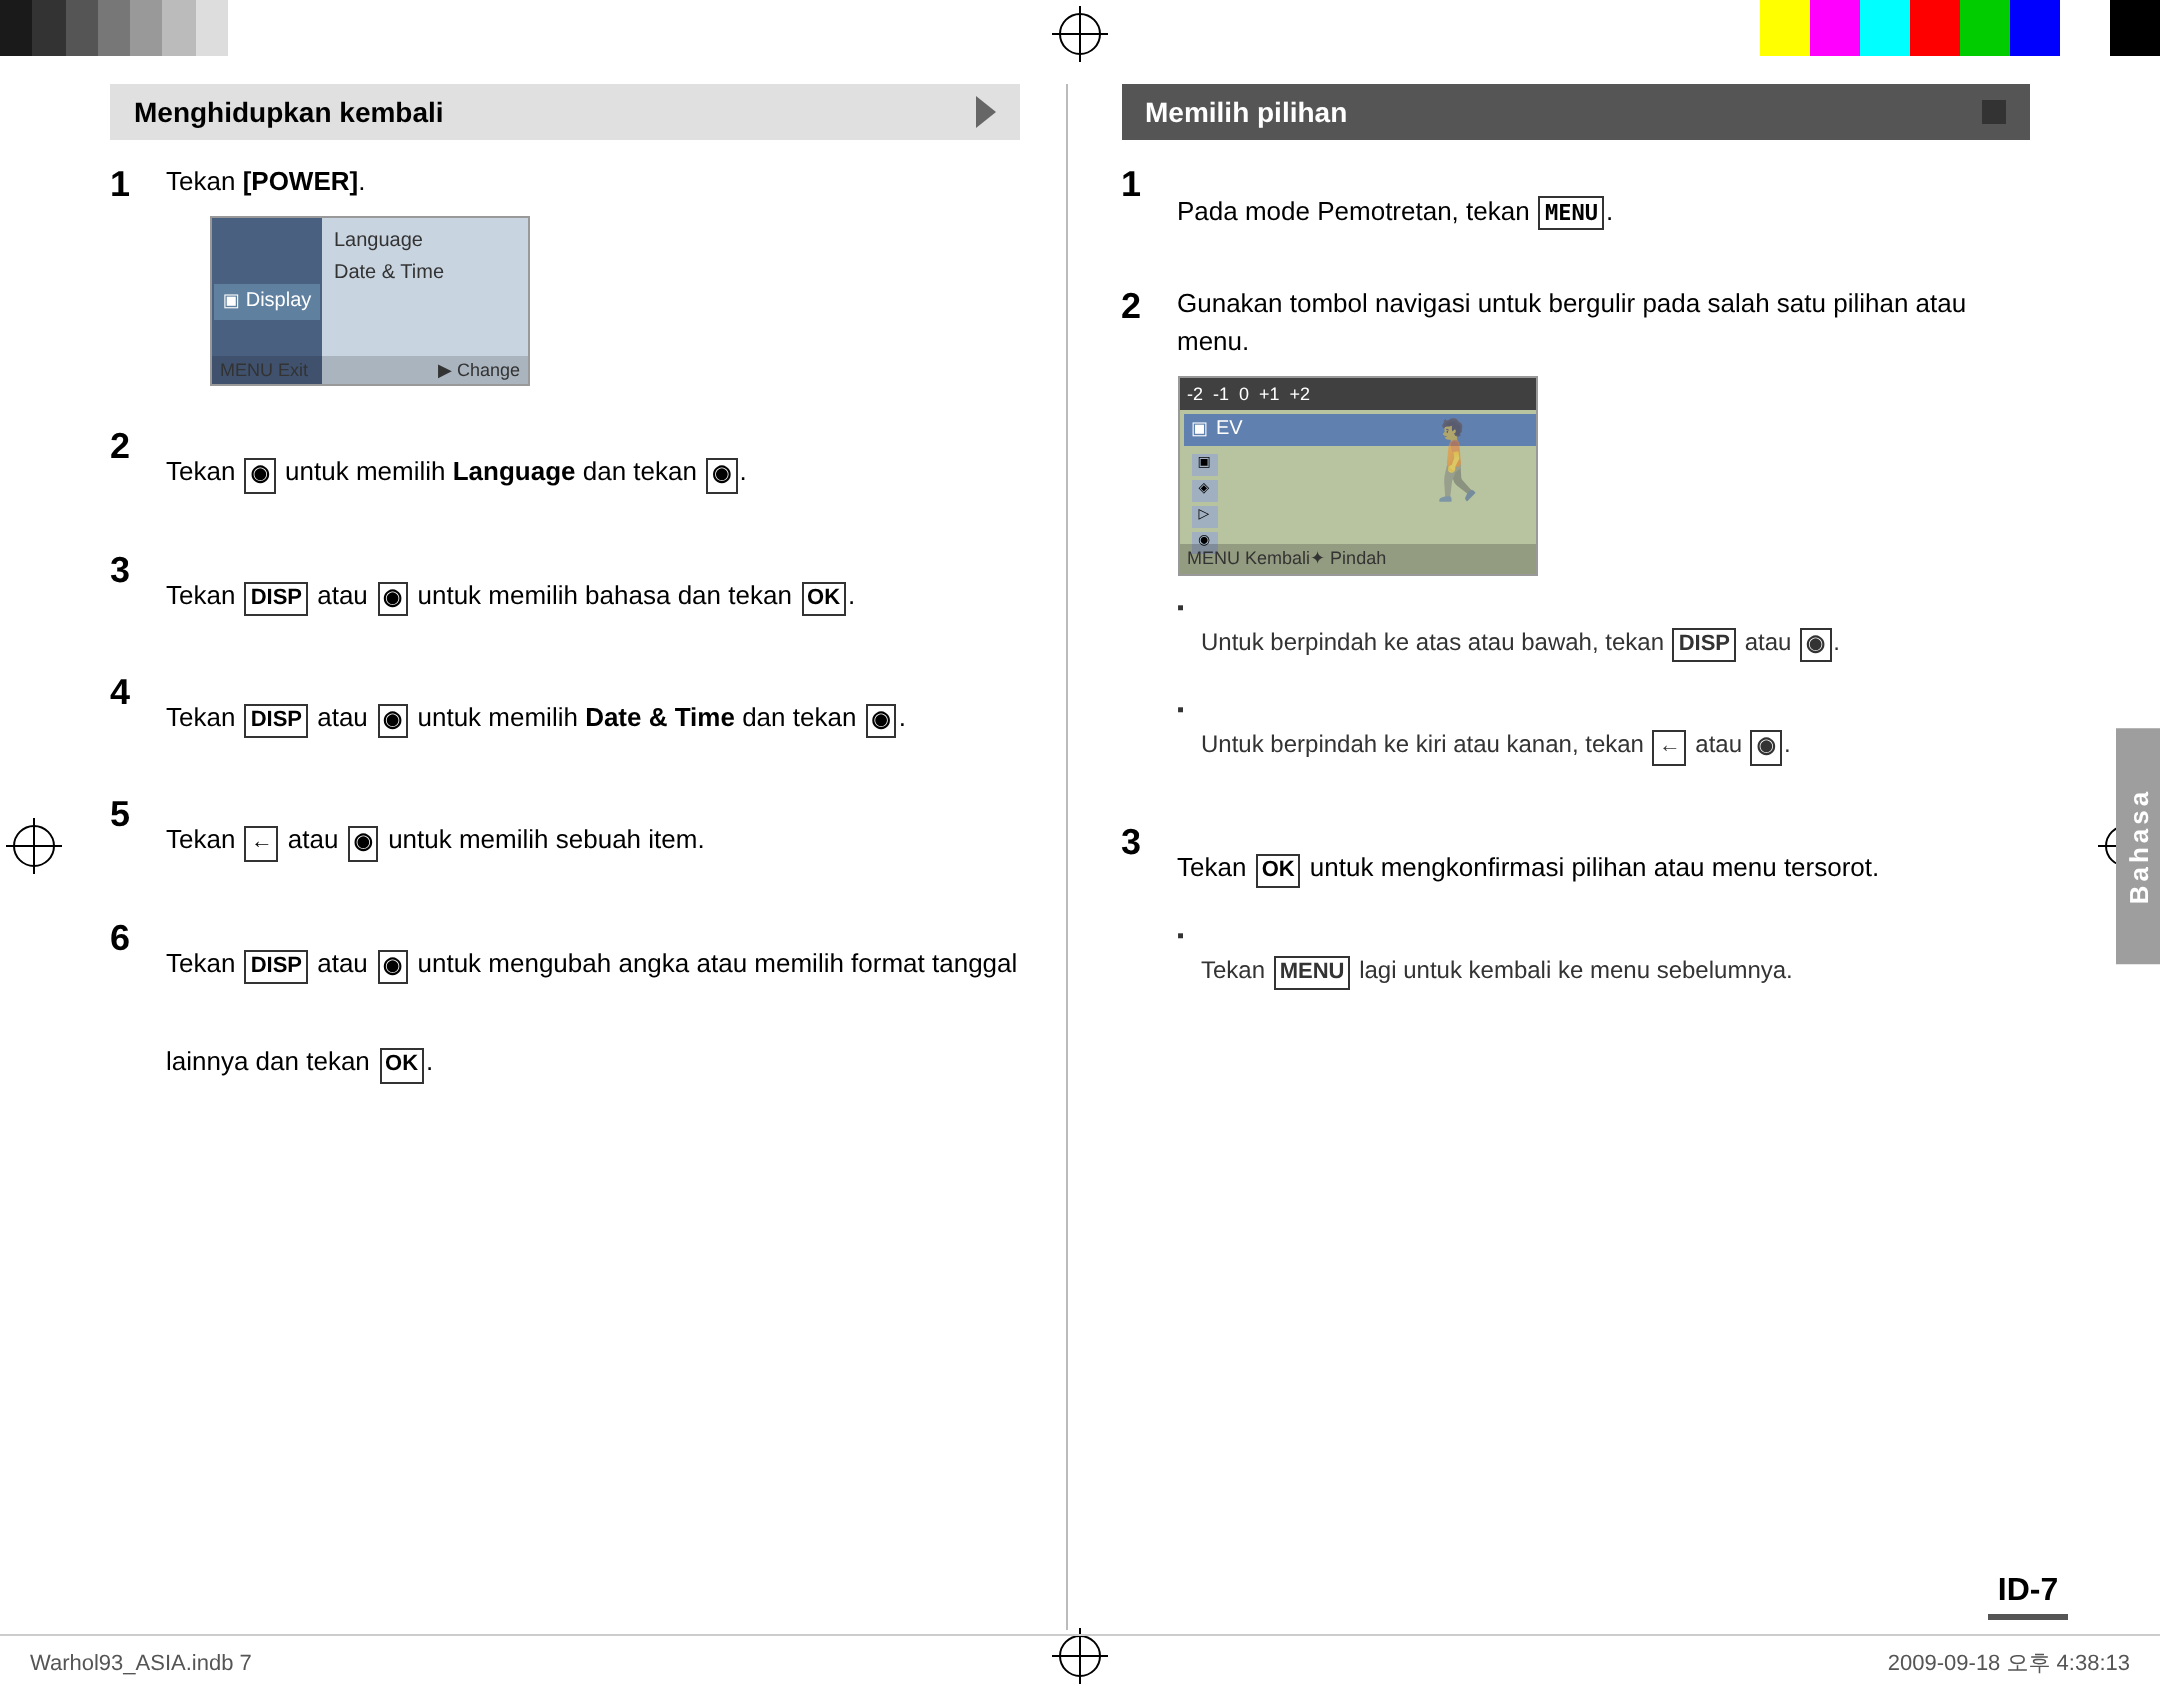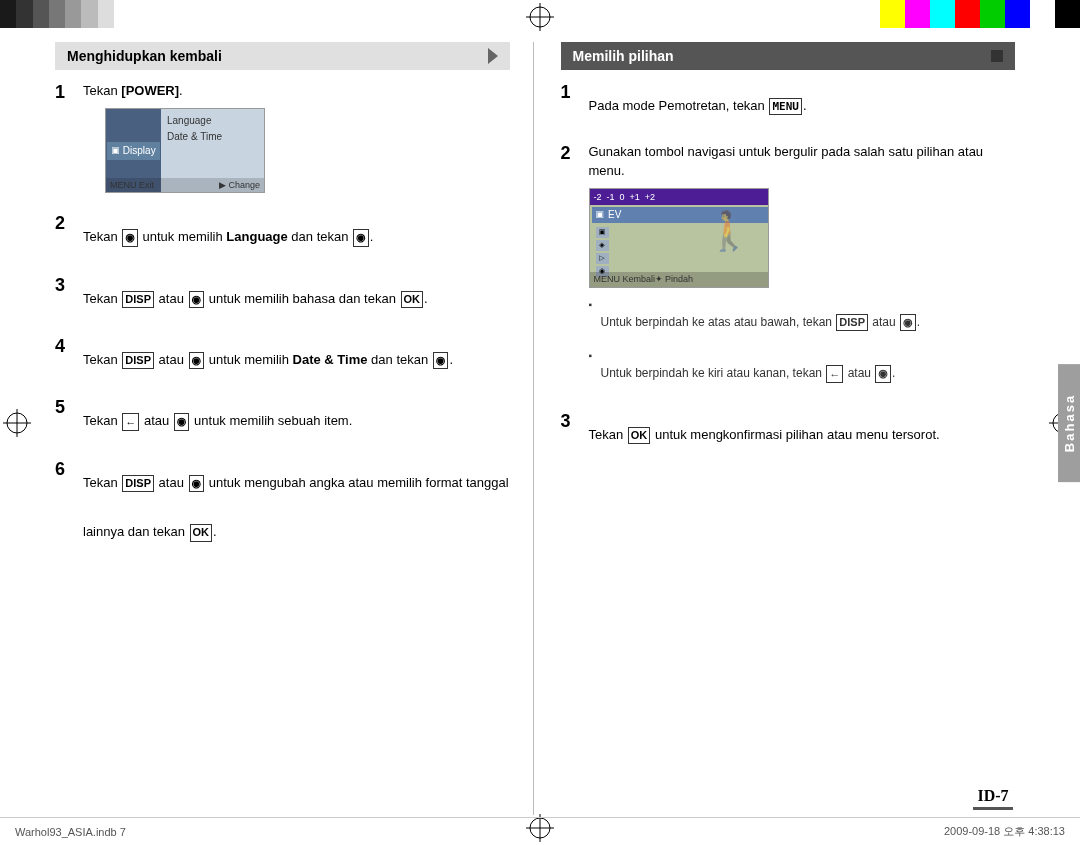--- a/index.html
+++ b/index.html
@@ -164,21 +164,21 @@
       border: 1px solid #999;
       width: 180px;
       height: 100px;
       margin: 8px 0 10px 0;
       background: #b8c4a0;
       position: relative;
       font-size: 10px;
     }
 
     .menu-lcd-top {
-      background: #4c1d95;
+      background: #404040;
       color: white;
       padding: 2px 4px;
       font-size: 10px;
       display: flex;
       align-items: center;
       gap: 8px;
     }
 
     .menu-lcd-bottom {
       position: absolute;
@@ -228,23 +228,22 @@
       justify-content: space-between;
       padding: 0 15px;
       font-size: 11px;
       color: #555;
     }
 
     
     .page-number-area {
       position: absolute;
       bottom: 35px;
-      right: 67px;
+      right: 46px;
       text-align: center;
-      font-family: Liberation Serif, serif;
     }
 
     .page-number {
       font-size: 16px;
       font-weight: bold;
     }
 
     .page-underline {
       height: 3px;
       background: #555;
@@ -459,20 +458,21 @@
 
         <div class="bullet-item">Untuk berpindah ke atas atau bawah, tekan <span class="inline-icon">DISP</span> atau <span class="inline-icon">◉</span>.</div>
         <div class="bullet-item">Untuk berpindah ke kiri atau kanan, tekan <span class="inline-icon">←</span> atau <span class="inline-icon">◉</span>.</div>
       </div>
     </div>
 
     <div class="step">
       <div class="step-number">3</div>
       <div class="step-content">
         <p>Tekan <span class="inline-icon">OK</span> untuk mengkonfirmasi pilihan atau menu tersorot.</p>
+        <div class="bullet-item">Tekan <span class="inline-icon">MENU</span> lagi untuk kembali ke menu sebelumnya.</div>
       </div>
     </div>
 
   </div>
 
 </div>
 
 <div class="sidebar-tab">Bahasa</div>
 
 <div class="page-number-area">

